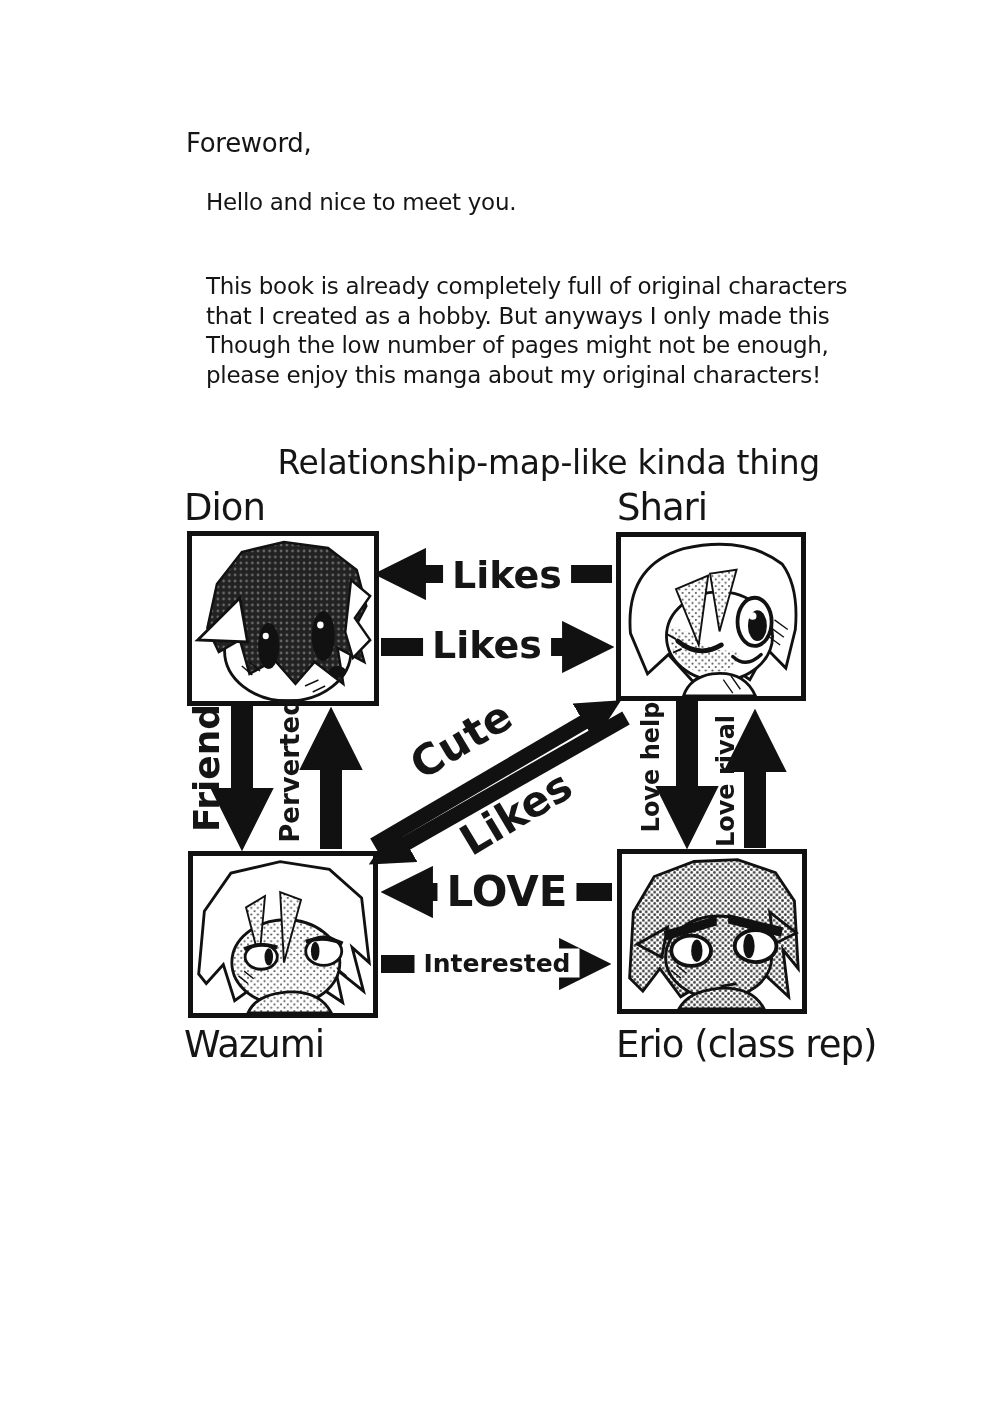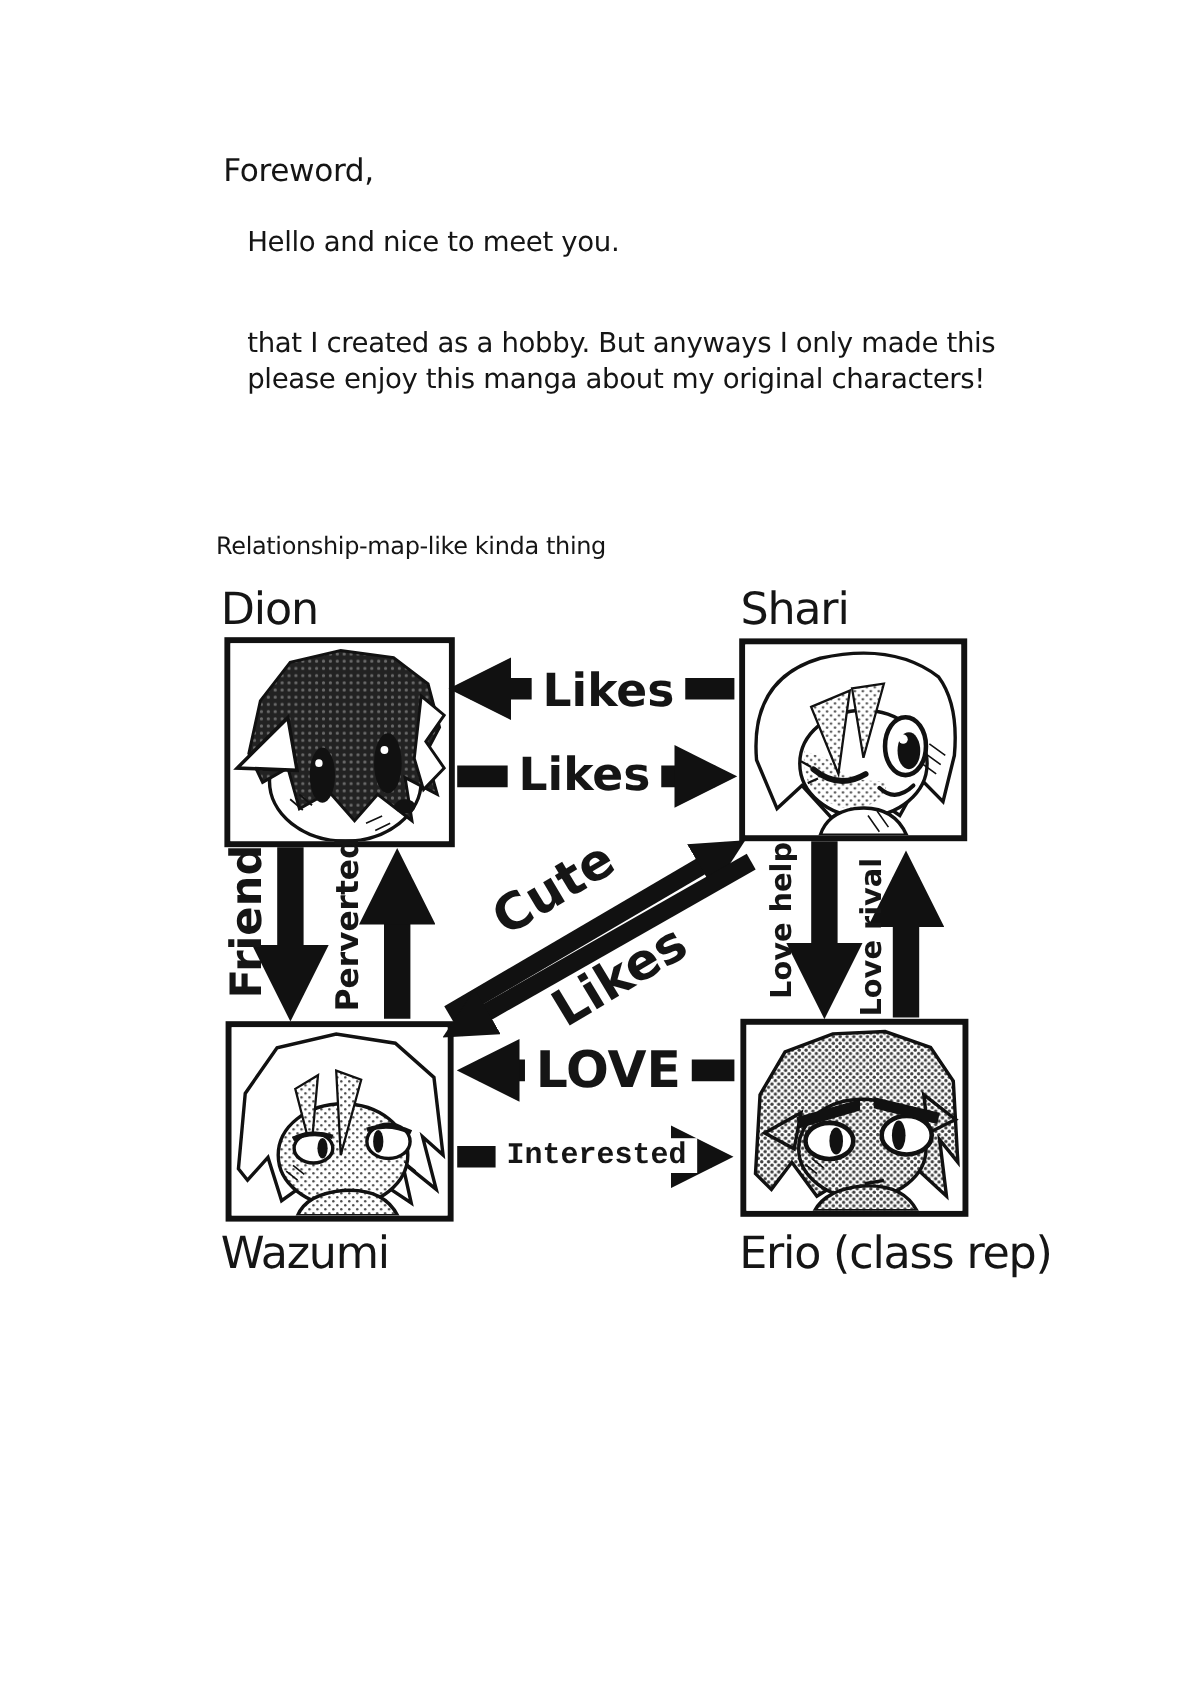--- a/index.html
+++ b/index.html
@@ -9,21 +9,21 @@
     font-family:"DejaVu Sans", sans-serif;
   }
   .abs{position:absolute;}
   
   .hw{letter-spacing:-0.3px;}
   #foreword-heading{left:186px;top:128px;font-size:26px;}
   #intro-block{left:186px;top:188px;font-size:23px;line-height:29px;}
   #body-block{left:186px;top:272px;font-size:23px;line-height:29.5px;}
   .tline{white-space:nowrap;margin-left:20px;}
   
-  #map-title{left:180px;top:443px;width:640px;text-align:left;font-size:20px;}
+  #map-title{left:180px;top:443px;width:640px;text-align:right;font-size:33px;}
   
   .charbox{border:5px solid #111;background:#fff;box-sizing:border-box;z-index:2;}
   .charbox svg{display:block;width:100%;height:100%;}
   #box-dion{left:187px;top:531px;width:192px;height:175px;}
   #box-shari{left:616px;top:532px;width:190px;height:169px;}
   #box-wazumi{left:188px;top:851px;width:190px;height:167px;}
   #box-erio{left:617px;top:849px;width:190px;height:165px;}
   
   .charname{font-size:37px;letter-spacing:-1px;z-index:3;white-space:nowrap;}
   #name-dion{left:184px;top:486px;}
@@ -39,21 +39,21 @@
   .diag{transform:translate(-50%,-50%) rotate(-31deg);}
   #rel-likes-top{left:507px;top:575px;font-size:38px;}
   #rel-likes-mid{left:487px;top:645px;font-size:38px;}
   #rel-friend{left:206px;top:768px;font-size:36px;}
   #rel-perverted{left:290px;top:770px;font-size:26px;}
   #rel-cute{left:461px;top:740px;font-size:42px;}
   #rel-likes-diag{left:516px;top:813px;font-size:42px;}
   #rel-lovehelp{left:651px;top:767px;font-size:24px;}
   #rel-loverival{left:726px;top:781px;font-size:24px;}
   #rel-love{left:507px;top:891px;font-size:42px;letter-spacing:0px;}
-  #rel-interested{left:497px;top:963px;font-size:25px;font-family:Liberation Mono, monospace;}
+  #rel-interested{left:497px;top:963px;font-size:25px;}
 </style>
 </head>
 <body>
 
 <svg width="0" height="0" style="position:absolute">
   <defs>
     <pattern id="toneDark" width="6" height="6" patternUnits="userSpaceOnUse">
       <rect width="6" height="6" fill="#222"></rect>
       <circle cx="3" cy="3" r="1.4" fill="#696969"></circle>
     </pattern>
@@ -73,21 +73,23 @@
   </defs>
 </svg>
 
 <div class="abs hw" id="foreword-heading">Foreword,</div>
 
 <div class="abs hw" id="intro-block">
   <div class="tline">Hello and nice to meet you.</div>
 </div>
 
 <div class="abs hw" id="body-block">
+  <div class="tline">This book is already completely full of original characters</div>
   <div class="tline">that I created as a hobby. But anyways I only made this</div>
+  <div class="tline">Though the low number of pages might not be enough,</div>
   <div class="tline">please enjoy this manga about my original characters!</div>
 </div>
 
 <div class="abs hw" id="map-title">Relationship-map-like kinda thing</div>
 
 <div class="abs charname" id="name-dion">Dion</div>
 <div class="abs charname" id="name-shari">Shari</div>
 <div class="abs charname" id="name-wazumi">Wazumi</div>
 <div class="abs charname" id="name-erio">Erio (class rep)</div>
 

